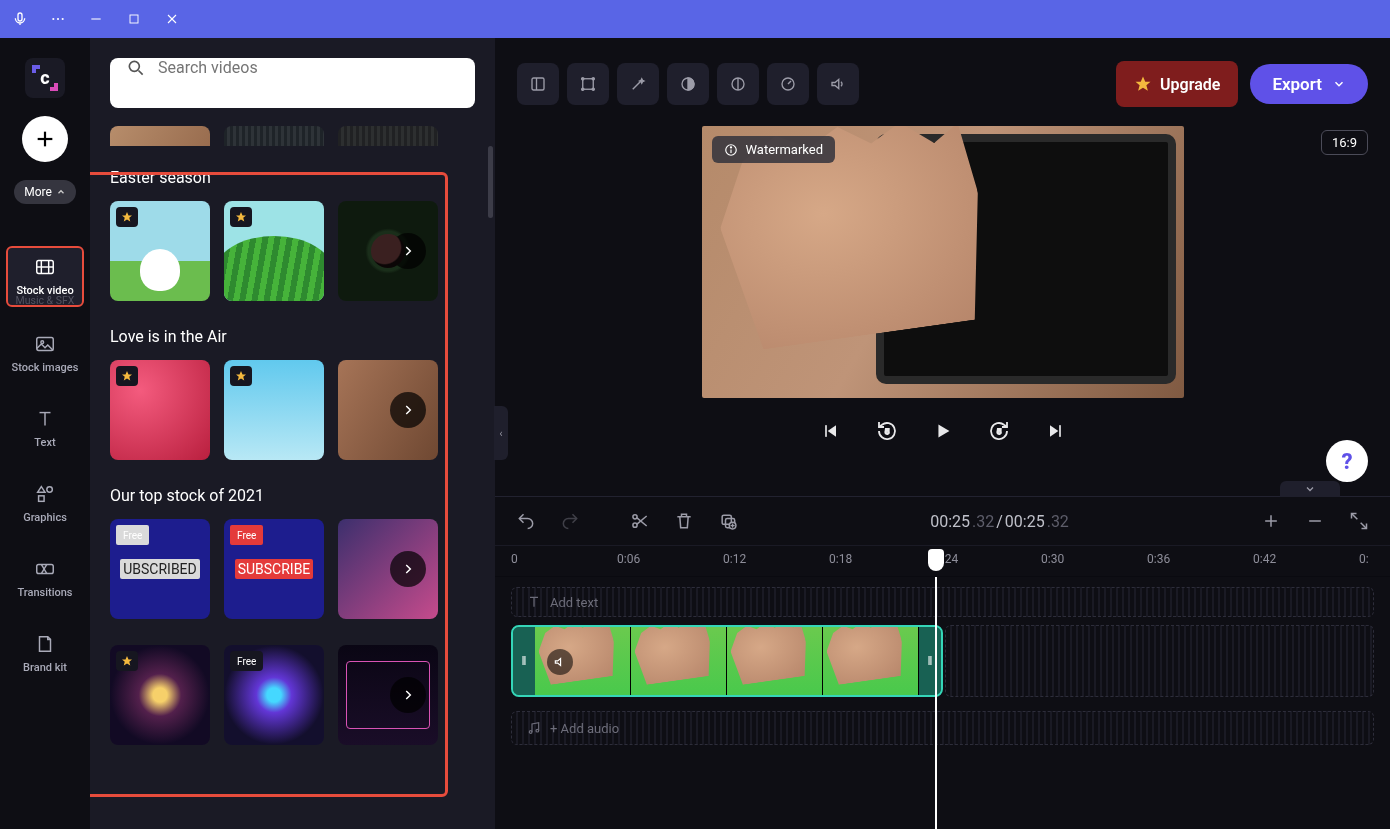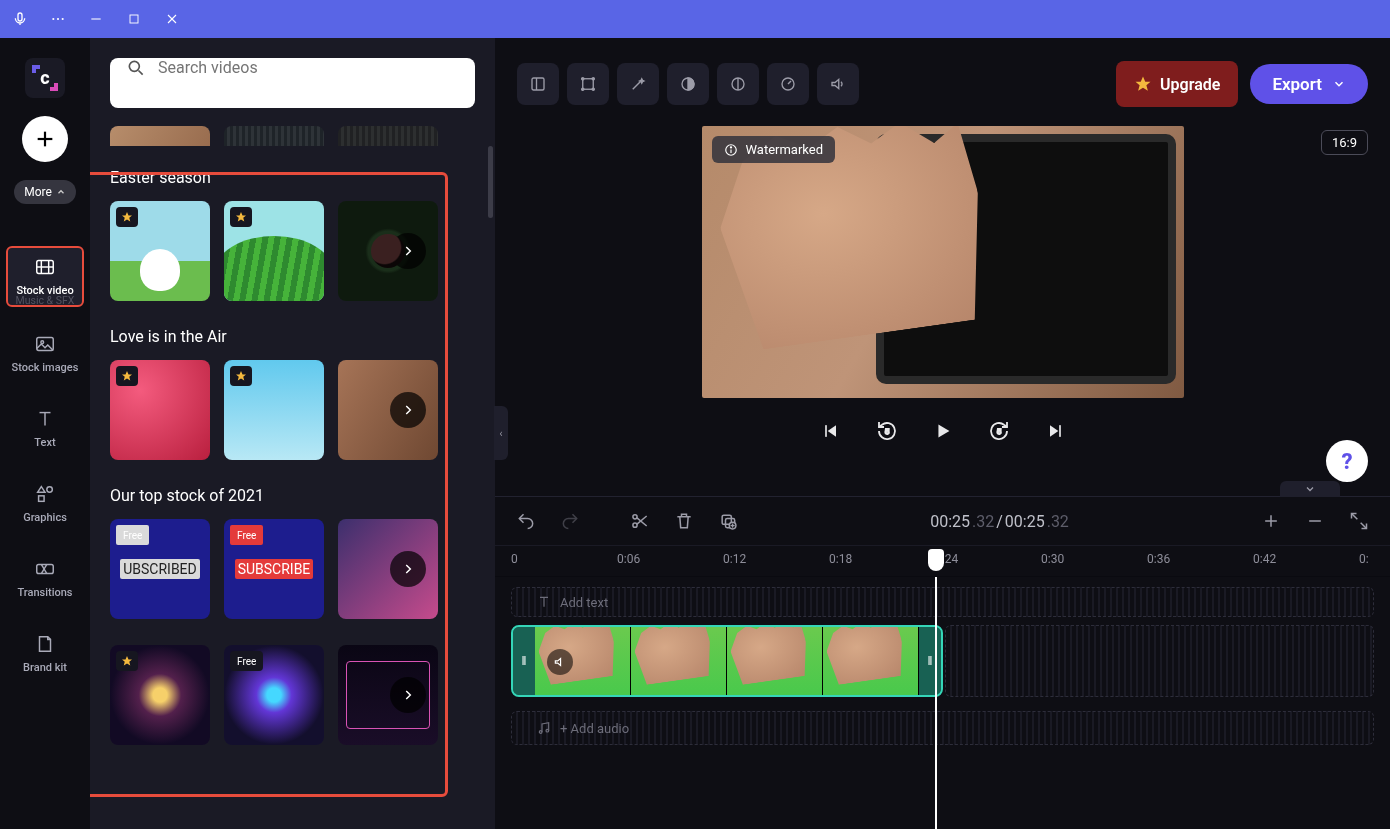--- a/index.html
+++ b/index.html
@@ -63,21 +63,21 @@
 .timeline-toolbar { height: 48px; display:flex; align-items:center; padding: 0 18px; gap: 18px; }
 .tl-btn { width: 26px; height: 26px; color:#9c9ca8; cursor:pointer; display:flex; align-items:center; justify-content:center; }
 .tl-btn.disabled { opacity:0.35; cursor:default; }
 .time-display { font-size: 16px; color: #bfc0c9; display:flex; gap:2px; }
 .time-display .ms { color:#5d5d6a; }
 .ruler { height: 32px; background:#0e0e14; border-top:1px solid #1a1a25; border-bottom:1px solid #0a0a10; display:flex; position:relative; font-size:12px; color:#8e8e9a; }
 .ruler-tick { position:absolute; top:6px; height:20px; }
 .tracks { flex:1; position:relative; padding: 10px 0; }
 .playhead { position:absolute; top:0; bottom:0; width:2px; background:#fff; left: 440px; z-index:5; }
 .playhead-handle { position:absolute; top:-28px; left:-7px; width:16px; height:22px; background:#fff; border-radius:4px 4px 8px 8px; }
-.track-lane { margin: 0 16px 8px 16px; height: 34px; background: repeating-linear-gradient(90deg, transparent 0, transparent 4px, #1a1a24 4px, #1a1a24 6px); border: 1px dashed #2d2d3a; border-radius: 6px; position:relative; display:flex; align-items:center; padding-left:24px; gap:8px; color:#6d6d7a; font-size:13px; }
+.track-lane { margin: 0 16px 8px 16px; height: 34px; background: repeating-linear-gradient(90deg, transparent 0, transparent 4px, #1a1a24 4px, #1a1a24 6px); border: 1px dashed #2d2d3a; border-radius: 6px; position:relative; display:flex; align-items:center; padding-left:14px; gap:8px; color:#6d6d7a; font-size:13px; }
 .clip { position: relative; margin: 3px 0 3px 16px; height: 72px; width: 432px; border: 2px solid #35d6b8; border-radius: 8px; background:#000; overflow:hidden; display:flex; }
 .clip-handle { width: 22px; background: rgba(53,214,184,0.45); display:flex; align-items:center; justify-content:center; color:#fff; font-size:12px; cursor: ew-resize; }
 .clip-frames { flex:1; display:flex; }
 .clip-frame { flex:1; background: linear-gradient(180deg, #6aca4e 0%, #49c94c 100%); position:relative; overflow:hidden; border-right:1px solid #000; }
 .clip-frame .mini-hand { position:absolute; left:4%; top:-6%; width:80%; height:85%; background: radial-gradient(ellipse at 40% 40%, #d6a887, #b58469); clip-path: polygon(10% 100%, 0% 40%, 12% 10%, 26% 0%, 38% 8%, 50% 0%, 62% 10%, 74% 2%, 86% 14%, 96% 6%, 100% 40%, 92% 100%); transform: rotate(-8deg); }
 .clip-mute { position:absolute; left:34px; top:22px; width:26px; height:26px; border-radius:50%; background:rgba(0,0,0,0.55); display:flex; align-items:center; justify-content:center; cursor:pointer; }
 .clip-lane-ext { position:absolute; left: 450px; right:16px; top:0; height:72px; background: repeating-linear-gradient(90deg, transparent 0, transparent 4px, #1a1a24 4px, #1a1a24 6px); border:1px dashed #2d2d3a; border-radius:6px; }
 svg { display:block; }
 .bunny-bg { background: linear-gradient(180deg,#9edbe9 0 60%, #6bbd4e 60%); position:relative; }
 .bunny-bg::after { content:''; position:absolute; left:30%; bottom:10%; width:40%; height:42%; background:#fff; border-radius:50% 50% 45% 45%; }

